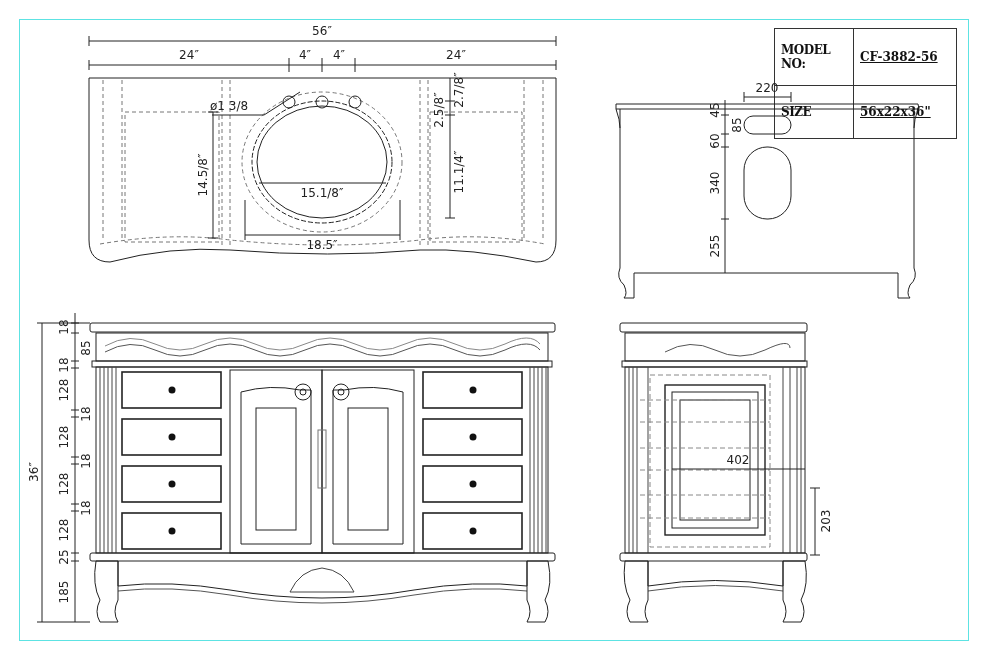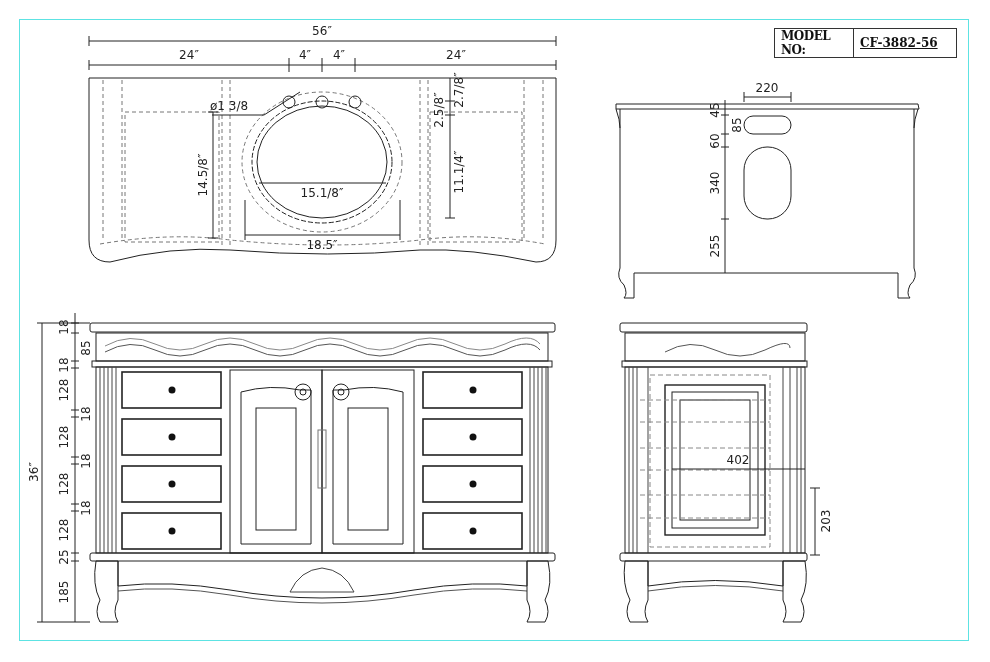--- a/index.html
+++ b/index.html
@@ -1,34 +1,38 @@
 <!DOCTYPE html>
 <html><head>
 <meta charset="utf-8">
 <style>
   html, body { margin:0; padding:0; background:#ffffff; }
   body { width:990px; height:662px; position:relative; overflow:hidden; font-family:"DejaVu Sans", sans-serif; }
   .frame { position:absolute; left:19px; top:19px; width:950px; height:622px; border:1.5px solid #5de3e3; box-sizing:border-box; }
   svg { position:absolute; left:0; top:0; }
   .dim { font-family:"DejaVu Sans", sans-serif; font-size:12px; fill:#222; }
   .spec-table { position:absolute; left:774px; top:28px; border-collapse:collapse; font-family:"DejaVu Serif", serif; font-weight:bold; font-size:12px; color:#111; }
-  .spec-table td { border:1.5px solid #333; padding:0 6px; height:24px; }
+  .spec-table td { border:1.5px solid #333; padding:14px 6px; height:24px; }
   .spec-table td.k { width:66px; letter-spacing:-0.5px; }
   .spec-table td.v { width:90px;text-decoration:underline; }
 </style>
 </head>
 <body>
 
 <div class="frame"></div>
 
 <table class="spec-table">
   <tbody>
       <tr>
     <td class="k">MODEL NO:</td>
     <td class="v">CF-3882-56</td>
+  </tr>
+  <tr>
+    <td class="k">SIZE</td>
+    <td class="v">56x22x36"</td>
   </tr>
 </tbody>
   </table>
 
 <svg width="990" height="662" viewBox="0 0 990 662">
   <g stroke="#222" fill="none" stroke-width="1">
 
     <g>
 
       <line x1="89" y1="41" x2="556" y2="41"></line>

